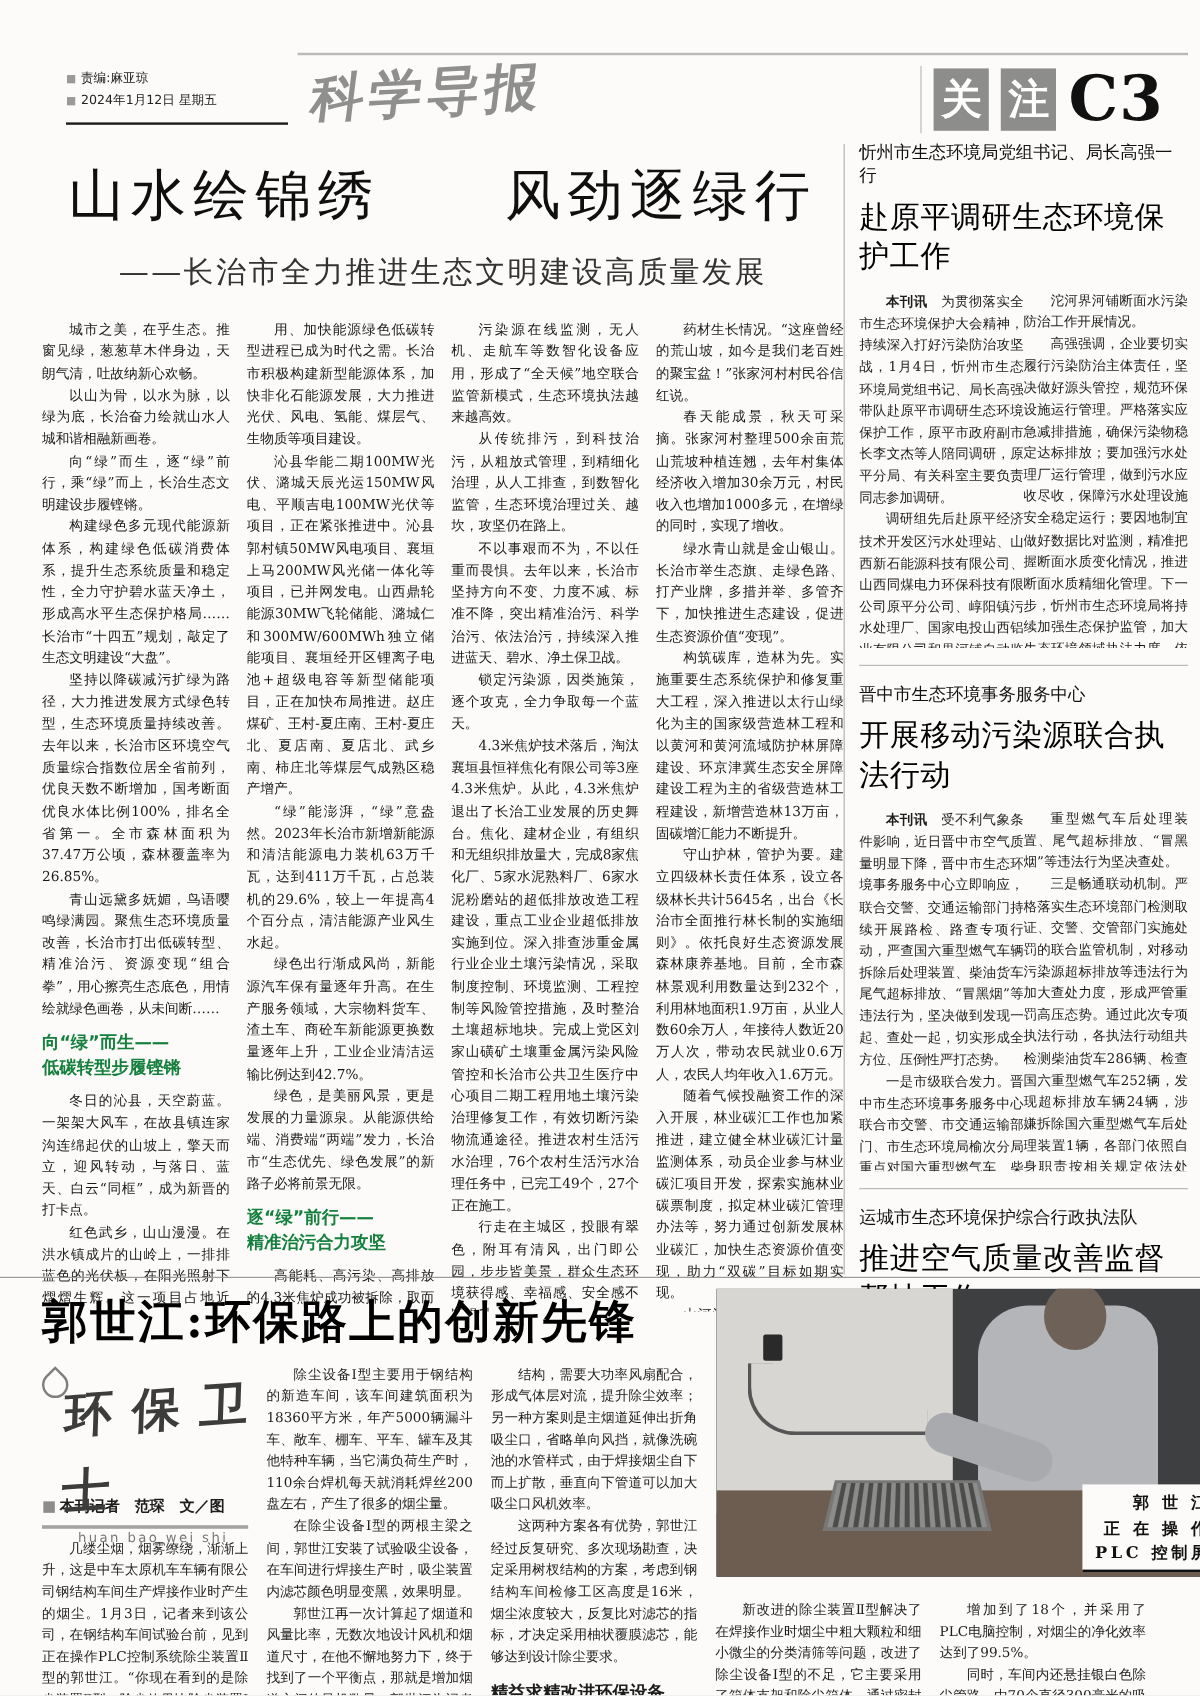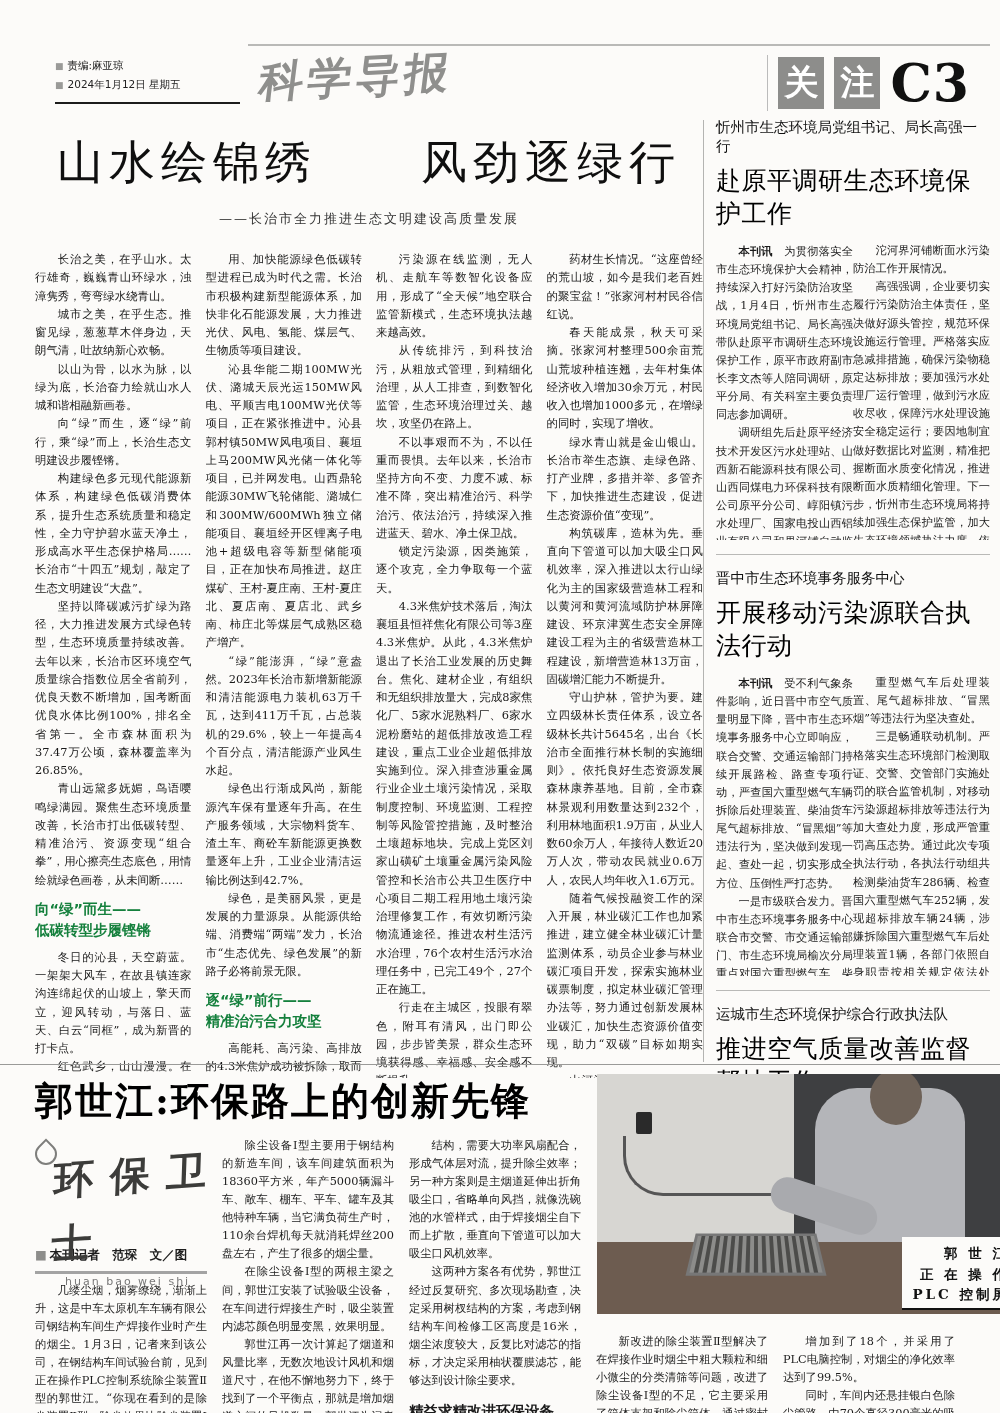--- a/index.html
+++ b/index.html
@@ -17,21 +17,21 @@
   .hdr-meta-rule { position:absolute; top:102px; left:55px; width:185px; height:2px; background:#1c1c1c; }
   .paper-name { position:absolute; top:48px; left:260px; font-size:44px; font-weight:bold; color:#8f8f8d; transform:skewX(-10deg) rotate(-3deg); letter-spacing:4px; font-family:"DejaVu Serif",serif; }
   .sec-wrap { position:absolute; top:52px; right:30px; display:flex; align-items:center; gap:10px; }
   .sec-vline { width:1px; height:56px; background:#bbb; }
   .sec-box { width:46px; height:52px; background:#8d8d8b; color:#fff; font-size:34px; font-weight:bold; display:flex; align-items:center; justify-content:center; font-family:"DejaVu Sans",sans-serif; }
   .page-no { font-size:52px; font-weight:bold; font-family:"DejaVu Serif",serif; color:#111; letter-spacing:1px; }
   
   .main-zone { position:absolute; top:118px; left:35px; width:668px; height:948px; }
   .sidebar-divider { position:absolute; top:120px; left:703px; width:1px; height:942px; background:#b4b4b2; }
   .main-headline { text-align:center; font-size:46px; letter-spacing:6px; color:#0f0f0f; font-weight:500; margin-top:14px; }
-  .main-sub { text-align:center; font-size:13px; color:#333; margin-top:16px; letter-spacing:2px; }
+  .main-sub { text-align:center; font-size:25px; color:#333; margin-top:16px; letter-spacing:2px; }
   .cols4 { display:flex; gap:14px; margin-top:22px; height:828px; overflow:hidden; }
   .col { flex:1 1 0; overflow:hidden; font-size:11.4px; line-height:1.6; text-align:justify; color:#191919; }
   .col p { text-indent:2em; margin:0; }
   .col h4 { font-family:"DejaVu Sans",sans-serif; font-size:14.5px; line-height:1.45; margin:10px 0 7px; color:#15803d; }
   
   .sidebar { position:absolute; top:118px; left:716px; width:274px; height:948px; }
   .sb-art { margin-bottom:14px; }
   .sb-kicker { font-family:"DejaVu Sans",sans-serif; font-size:14.5px; color:#111; margin-bottom:8px; }
   .sb-headline { font-size:25px; font-weight:normal; letter-spacing:0.5px; color:#000; margin-bottom:12px; font-family:"DejaVu Serif",serif; }
   .sb-cols { display:flex; overflow:hidden; }
@@ -89,21 +89,20 @@
       <div class="sec-box">注</div>
       <div class="page-no">C3</div>
     </div>
   </div>
 
   <div class="main-zone">
     <h1 class="main-headline">山水绘锦绣　　风劲逐绿行</h1>
     <div class="main-sub">——长治市全力推进生态文明建设高质量发展</div>
     <div class="cols4">
       <div class="col">
-          <p>长治之美，在乎山水。太行雄奇，巍巍青山环绿水，浊漳隽秀，弯弯绿水绕青山。</p>
           <p>城市之美，在乎生态。推窗见绿，葱葱草木伴身边，天朗气清，吐故纳新心欢畅。</p>
           <p>以山为骨，以水为脉，以绿为底，长治奋力绘就山水人城和谐相融新画卷。</p>
           <p>向“绿”而生，逐“绿”前行，乘“绿”而上，长治生态文明建设步履铿锵。</p>
           <p>构建绿色多元现代能源新体系，构建绿色低碳消费体系，提升生态系统质量和稳定性，全力守护碧水蓝天净土，形成高水平生态保护格局……长治市“十四五”规划，敲定了生态文明建设“大盘”。</p>
           <p>坚持以降碳减污扩绿为路径，大力推进发展方式绿色转型，生态环境质量持续改善。去年以来，长治市区环境空气质量综合指数位居全省前列，优良天数不断增加，国考断面优良水体比例100%，排名全省第一。全市森林面积为37.47万公顷，森林覆盖率为26.85%。</p>
           <p>青山远黛多妩媚，鸟语嘤鸣绿满园。聚焦生态环境质量改善，长治市打出低碳转型、精准治污、资源变现“组合拳”，用心擦亮生态底色，用情绘就绿色画卷，从未间断……</p>
           <h4>向“绿”而生——<br>低碳转型步履铿锵</h4>
           <p>冬日的沁县，天空蔚蓝。一架架大风车，在故县镇连家沟连绵起伏的山坡上，擎天而立，迎风转动，与落日、蓝天、白云“同框”，成为新晋的打卡点。</p>
           <p>红色武乡，山山漫漫。在洪水镇成片的山岭上，一排排蓝色的光伏板，在阳光照射下熠熠生辉。这一项目占地近1400亩，全容量并网投产后，25年运营期可为当地提供清洁电能约16亿千瓦时，节省标煤约50万吨，减少二氧化碳排放约125万吨。</p>
         </div>
@@ -121,21 +120,21 @@
           <p>从传统排污，到科技治污，从粗放式管理，到精细化治理，从人工排查，到数智化监管，生态环境治理过关、越坎，攻坚仍在路上。</p>
           <p>不以事艰而不为，不以任重而畏惧。去年以来，长治市坚持方向不变、力度不减、标准不降，突出精准治污、科学治污、依法治污，持续深入推进蓝天、碧水、净土保卫战。</p>
           <p>锁定污染源，因类施策，逐个攻克，全力争取每一个蓝天。</p>
           <p>4.3米焦炉技术落后，淘汰襄垣县恒祥焦化有限公司等3座4.3米焦炉。从此，4.3米焦炉退出了长治工业发展的历史舞台。焦化、建材企业，有组织和无组织排放量大，完成8家焦化厂、5家水泥熟料厂、6家水泥粉磨站的超低排放改造工程建设，重点工业企业超低排放实施到位。深入排查涉重金属行业企业土壤污染情况，采取制度控制、环境监测、工程控制等风险管控措施，及时整治土壤超标地块。完成上党区刘家山磺矿土壤重金属污染风险管控和长治市公共卫生医疗中心项目二期工程用地土壤污染治理修复工作，有效切断污染物流通途径。推进农村生活污水治理，76个农村生活污水治理任务中，已完工49个，27个正在施工。</p>
           <p>行走在主城区，投眼有翠色，附耳有清风，出门即公园，步步皆美景，群众生态环境获得感、幸福感、安全感不断提升。</p>
         </div>
       <div class="col">
           <p>药材生长情况。“这座曾经的荒山坡，如今是我们老百姓的聚宝盆！”张家河村村民谷信红说。</p>
           <p>春天能成景，秋天可采摘。张家河村整理500余亩荒山荒坡种植连翘，去年村集体经济收入增加30余万元，村民收入也增加1000多元，在增绿的同时，实现了增收。</p>
           <p>绿水青山就是金山银山。长治市举生态旗、走绿色路、打产业牌，多措并举、多管齐下，加快推进生态建设，促进生态资源价值“变现”。</p>
-          <p>构筑碳库，造林为先。垂直向下管道可以加大吸尘口风机效率，深入推进以太行山绿化为主的国家级营造林工程和以黄河和黄河流域防护林屏障建设、环京津冀生态安全屏障建设工程为主的省级营造林工程建设，新增营造林13万亩，固碳增汇能力不断提升。</p>
+          <p>构筑碳库，造林为先。实施重要生态系统保护和修复重大工程，深入推进以太行山绿化为主的国家级营造林工程和以黄河和黄河流域防护林屏障建设、环京津冀生态安全屏障建设工程为主的省级营造林工程建设，新增营造林13万亩，固碳增汇能力不断提升。</p>
           <p>守山护林，管护为要。建立四级林长责任体系，设立各级林长共计5645名，出台《长治市全面推行林长制的实施细则》。依托良好生态资源发展森林康养基地。目前，全市森林景观利用数量达到232个，利用林地面积1.9万亩，从业人数60余万人，年接待人数近20万人次，带动农民就业0.6万人，农民人均年收入1.6万元。</p>
           <p>随着气候投融资工作的深入开展，林业碳汇工作也加紧推进，建立健全林业碳汇计量监测体系，动员企业参与林业碳汇项目开发，探索实施林业碳票制度，拟定林业碳汇管理办法等，努力通过创新发展林业碳汇，加快生态资源价值变现，助力“双碳”目标如期实现。</p>
           <p>山河浩荡，记载着岁月沧桑。</p>
         </div>
     </div>
   </div>
 
   <div class="sidebar-divider"></div>
 
   <aside class="sidebar">

